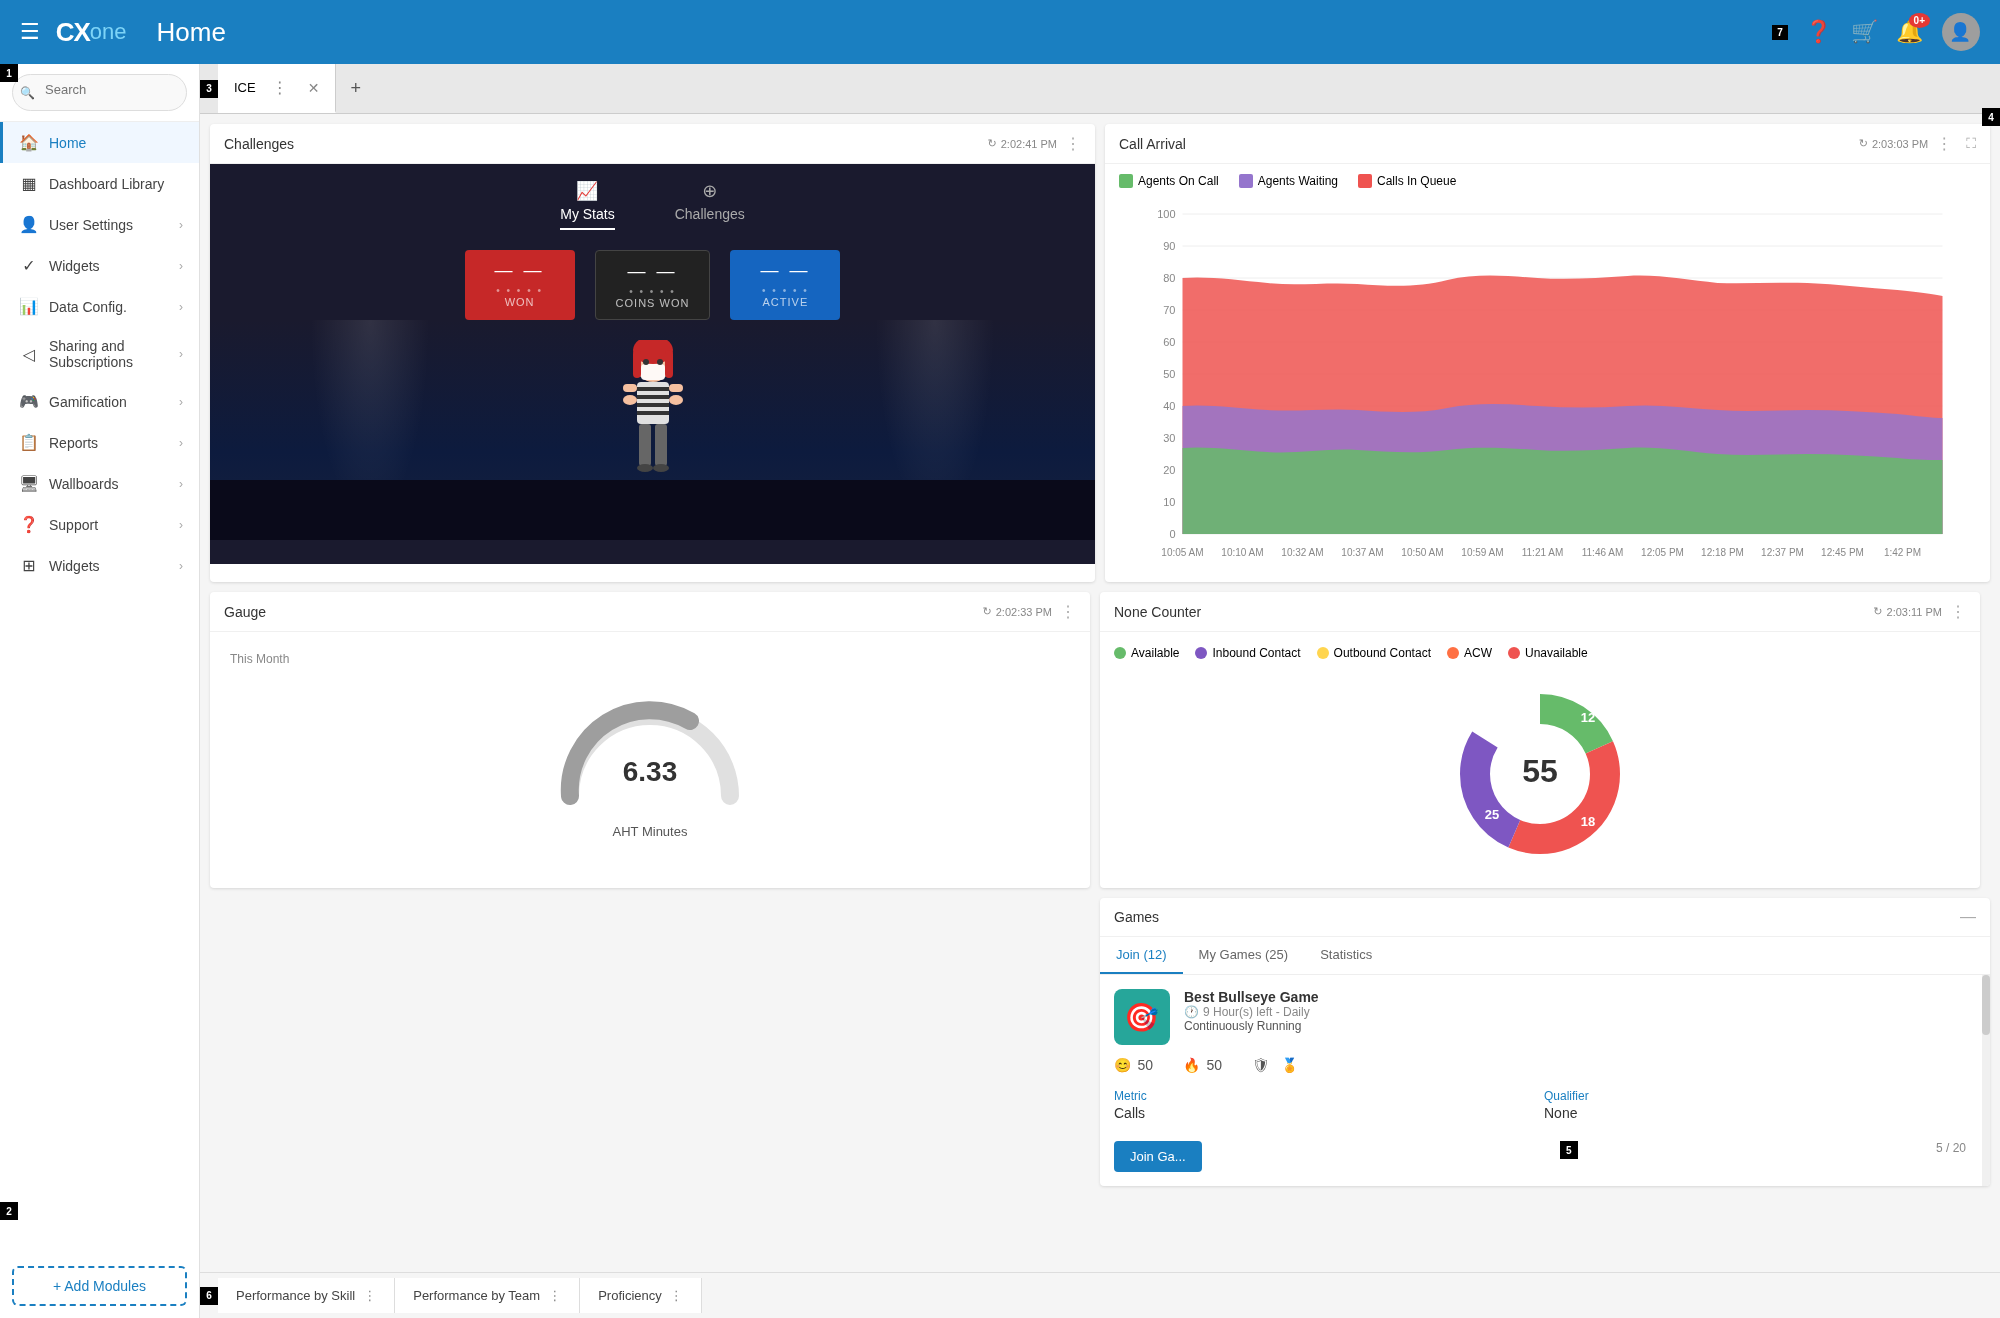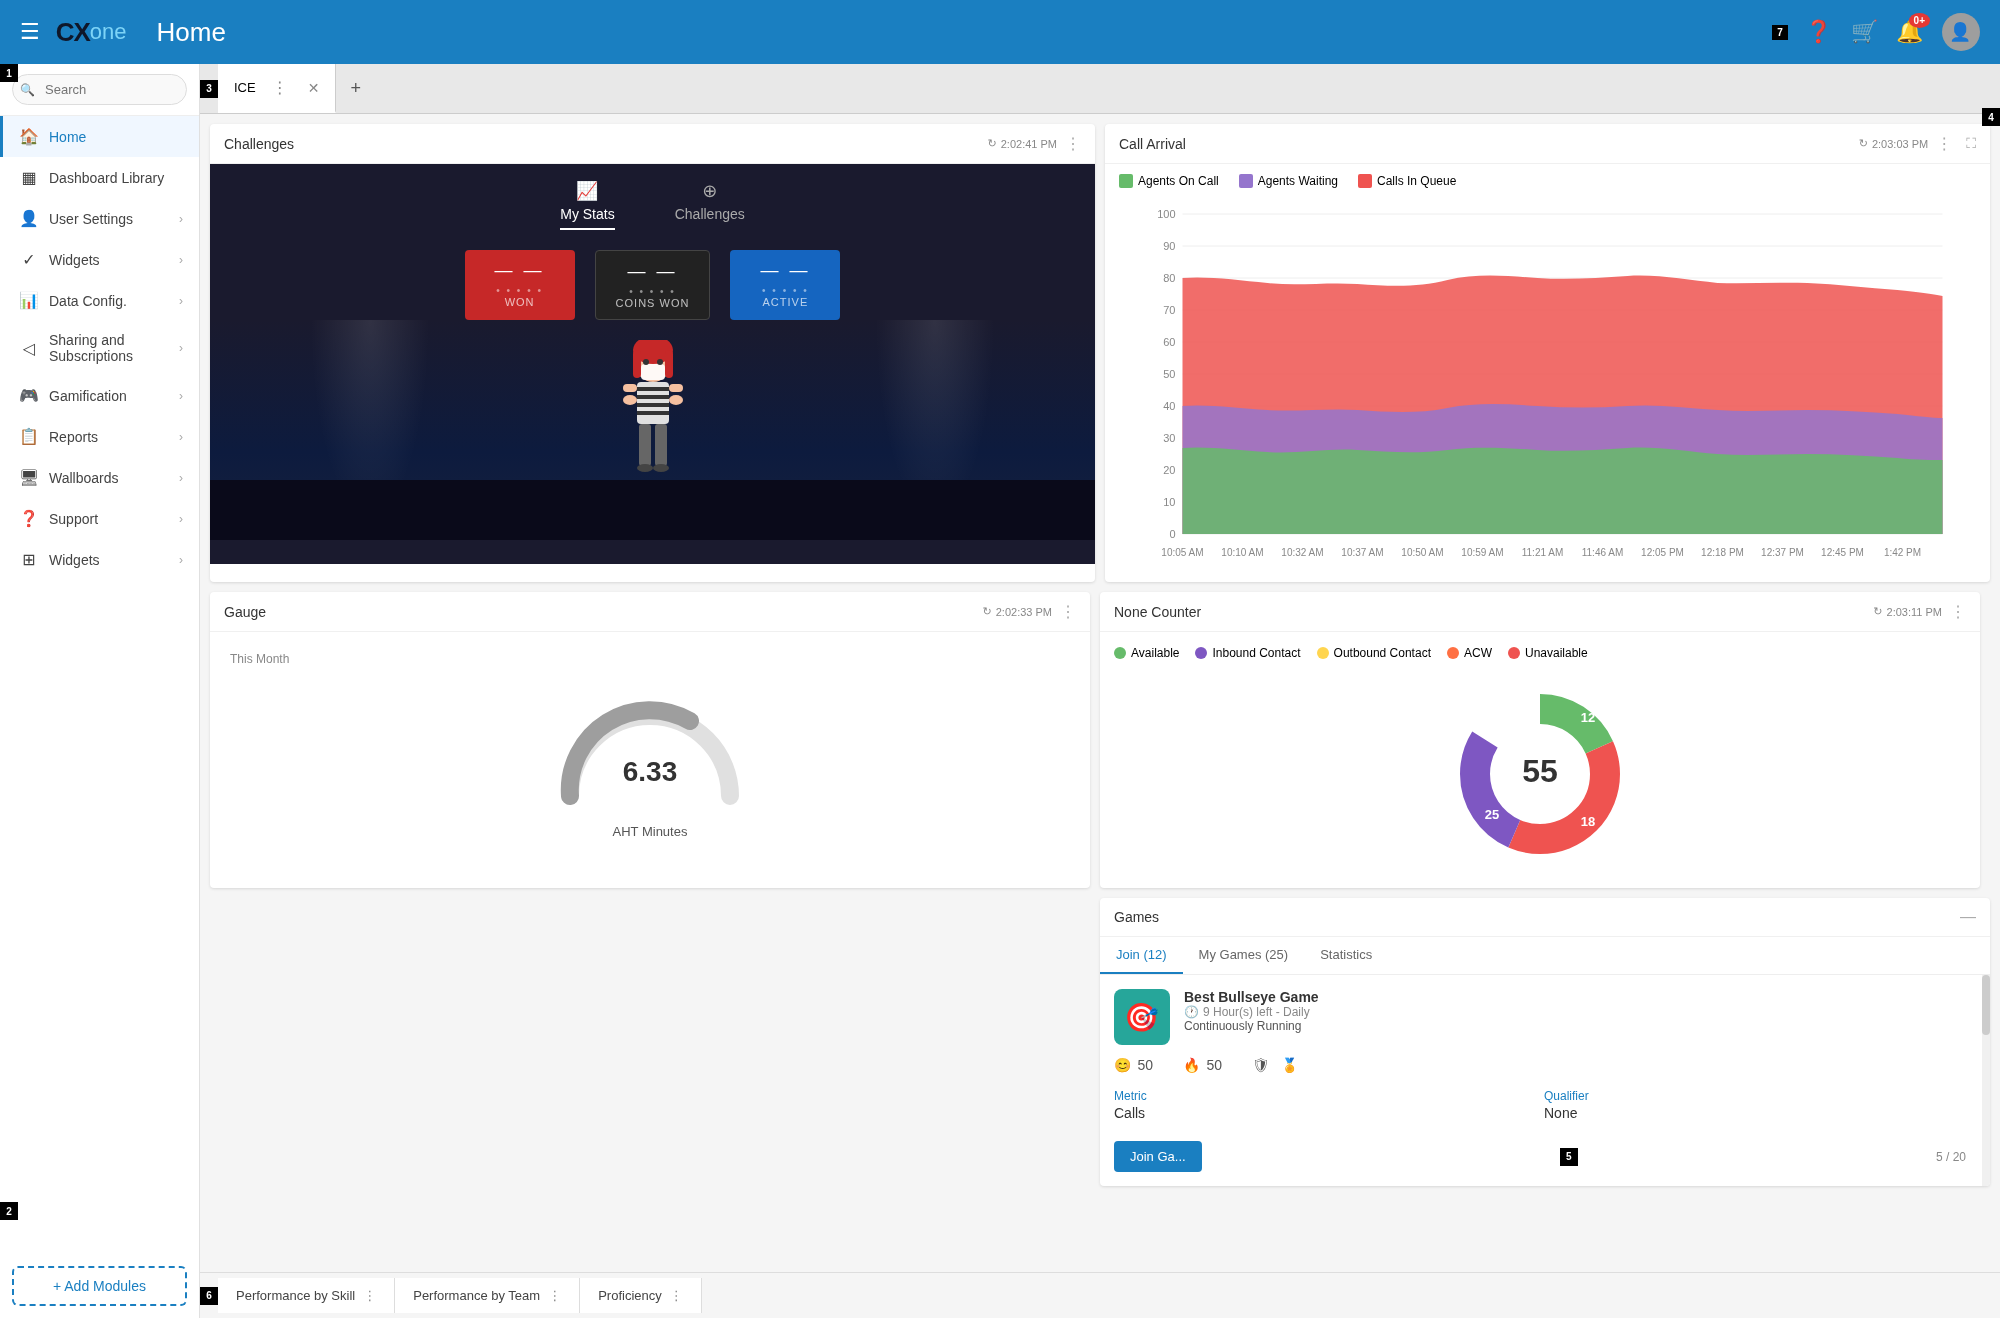--- a/index.html
+++ b/index.html
@@ -6,37 +6,37 @@
     body { font-family: 'Segoe UI', Arial, sans-serif; background: #f0f2f5; overflow: hidden; width: 2000px; height: 1318px; }
 
     
     .top-nav {
       position: fixed; top: 0; left: 0; right: 0; height: 64px;
       background: #1a7fc1; display: flex; align-items: center;
       padding: 0 20px; z-index: 100; color: white;
     }
     .top-nav .hamburger { font-size: 22px; cursor: pointer; margin-right: 16px; }
     .top-nav .logo { display: flex; align-items: center; margin-right: 30px; }
-    .top-nav .logo-cx { font-size: 26px; font-weight: 700; color: #0f172a; letter-spacing: -1px; }
+    .top-nav .logo-cx { font-size: 26px; font-weight: 700; color: #ffffff; letter-spacing: -1px; }
     .top-nav .logo-one { font-size: 22px; color: #7dd4f7; font-weight: 400; }
     .top-nav .page-title { font-size: 26px; font-weight: 400; color: white; flex: 1; }
     .top-nav .nav-icons { display: flex; align-items: center; gap: 18px; }
     .top-nav .nav-icon-badge { position: relative; cursor: pointer; }
     .nav-badge { position: absolute; top: -6px; right: -6px; background: #e53935; color: white; border-radius: 50%; font-size: 10px; padding: 2px 5px; font-weight: 700; }
     .avatar-circle { width: 38px; height: 38px; border-radius: 50%; background: #9e9e9e; display: flex; align-items: center; justify-content: center; color: white; font-size: 18px; }
 
     
     .sidebar {
       position: fixed; left: 0; top: 64px; bottom: 0; width: 200px;
       background: white; border-right: 1px solid #e0e0e0; z-index: 90;
       display: flex; flex-direction: column; overflow-y: auto;
     }
     .sidebar-search { padding: 10px 12px; border-bottom: 1px solid #eee; }
     .sidebar-search input {
-      width: 100%; padding: 7px 12px 7px 32px; border: 1px solid #ddd;
+      width: 100%; padding: 7px 12px 13px 32px; border: 1px solid #ddd;
       border-radius: 20px; font-size: 13px; outline: none; background: #f9f9f9;
     }
     .sidebar-search-wrap { position: relative; }
     .sidebar-search-wrap::before { content: '🔍'; position: absolute; left: 8px; top: 50%; transform: translateY(-50%); font-size: 12px; }
 
     .sidebar-nav { flex: 1; }
     .sidebar-item {
       display: flex; align-items: center; padding: 11px 16px; cursor: pointer;
       color: #444; font-size: 14px; gap: 10px; border-left: 3px solid transparent;
       transition: background 0.15s;
@@ -129,21 +129,21 @@
     .game-item { display: flex; gap: 14px; align-items: flex-start; }
     .game-icon { width: 56px; height: 56px; background: #26a69a; border-radius: 8px; display: flex; align-items: center; justify-content: center; font-size: 28px; flex-shrink: 0; }
     .game-info { flex: 1; }
     .game-name { font-size: 14px; font-weight: 600; color: #333; }
     .game-time { font-size: 12px; color: #888; display: flex; align-items: center; gap: 4px; }
     .game-status { font-size: 12px; color: #555; }
     .game-stats { display: flex; gap: 30px; padding: 12px 0; }
     .game-stat { display: flex; align-items: center; gap: 6px; font-size: 14px; color: #555; }
     .game-field { font-size: 12px; color: #1a7fc1; margin-bottom: 2px; }
     .game-field-value { font-size: 14px; color: #333; }
-    .game-footer { display: flex; align-items: center; justify-content: space-between; padding-top: 10px; }
+    .game-footer { display: flex; justify-content: space-between; padding-top: 10px; }
     .join-btn { background: #1a7fc1; color: white; border: none; padding: 8px 16px; border-radius: 4px; font-size: 13px; cursor: pointer; font-weight: 500; }
     .page-counter { font-size: 12px; color: #888; }
 
     
     .bottom-tab-bar {
       background: #f5f5f5; border-top: 1px solid #ddd; display: flex; align-items: center;
       padding: 0; min-height: 46px;
     }
     .bottom-tab { display: flex; align-items: center; padding: 10px 18px; font-size: 13px; cursor: pointer; color: #444; gap: 8px; border-right: 1px solid #ddd; background: white; }
     .bottom-tab .dot-menu { color: #888; }

